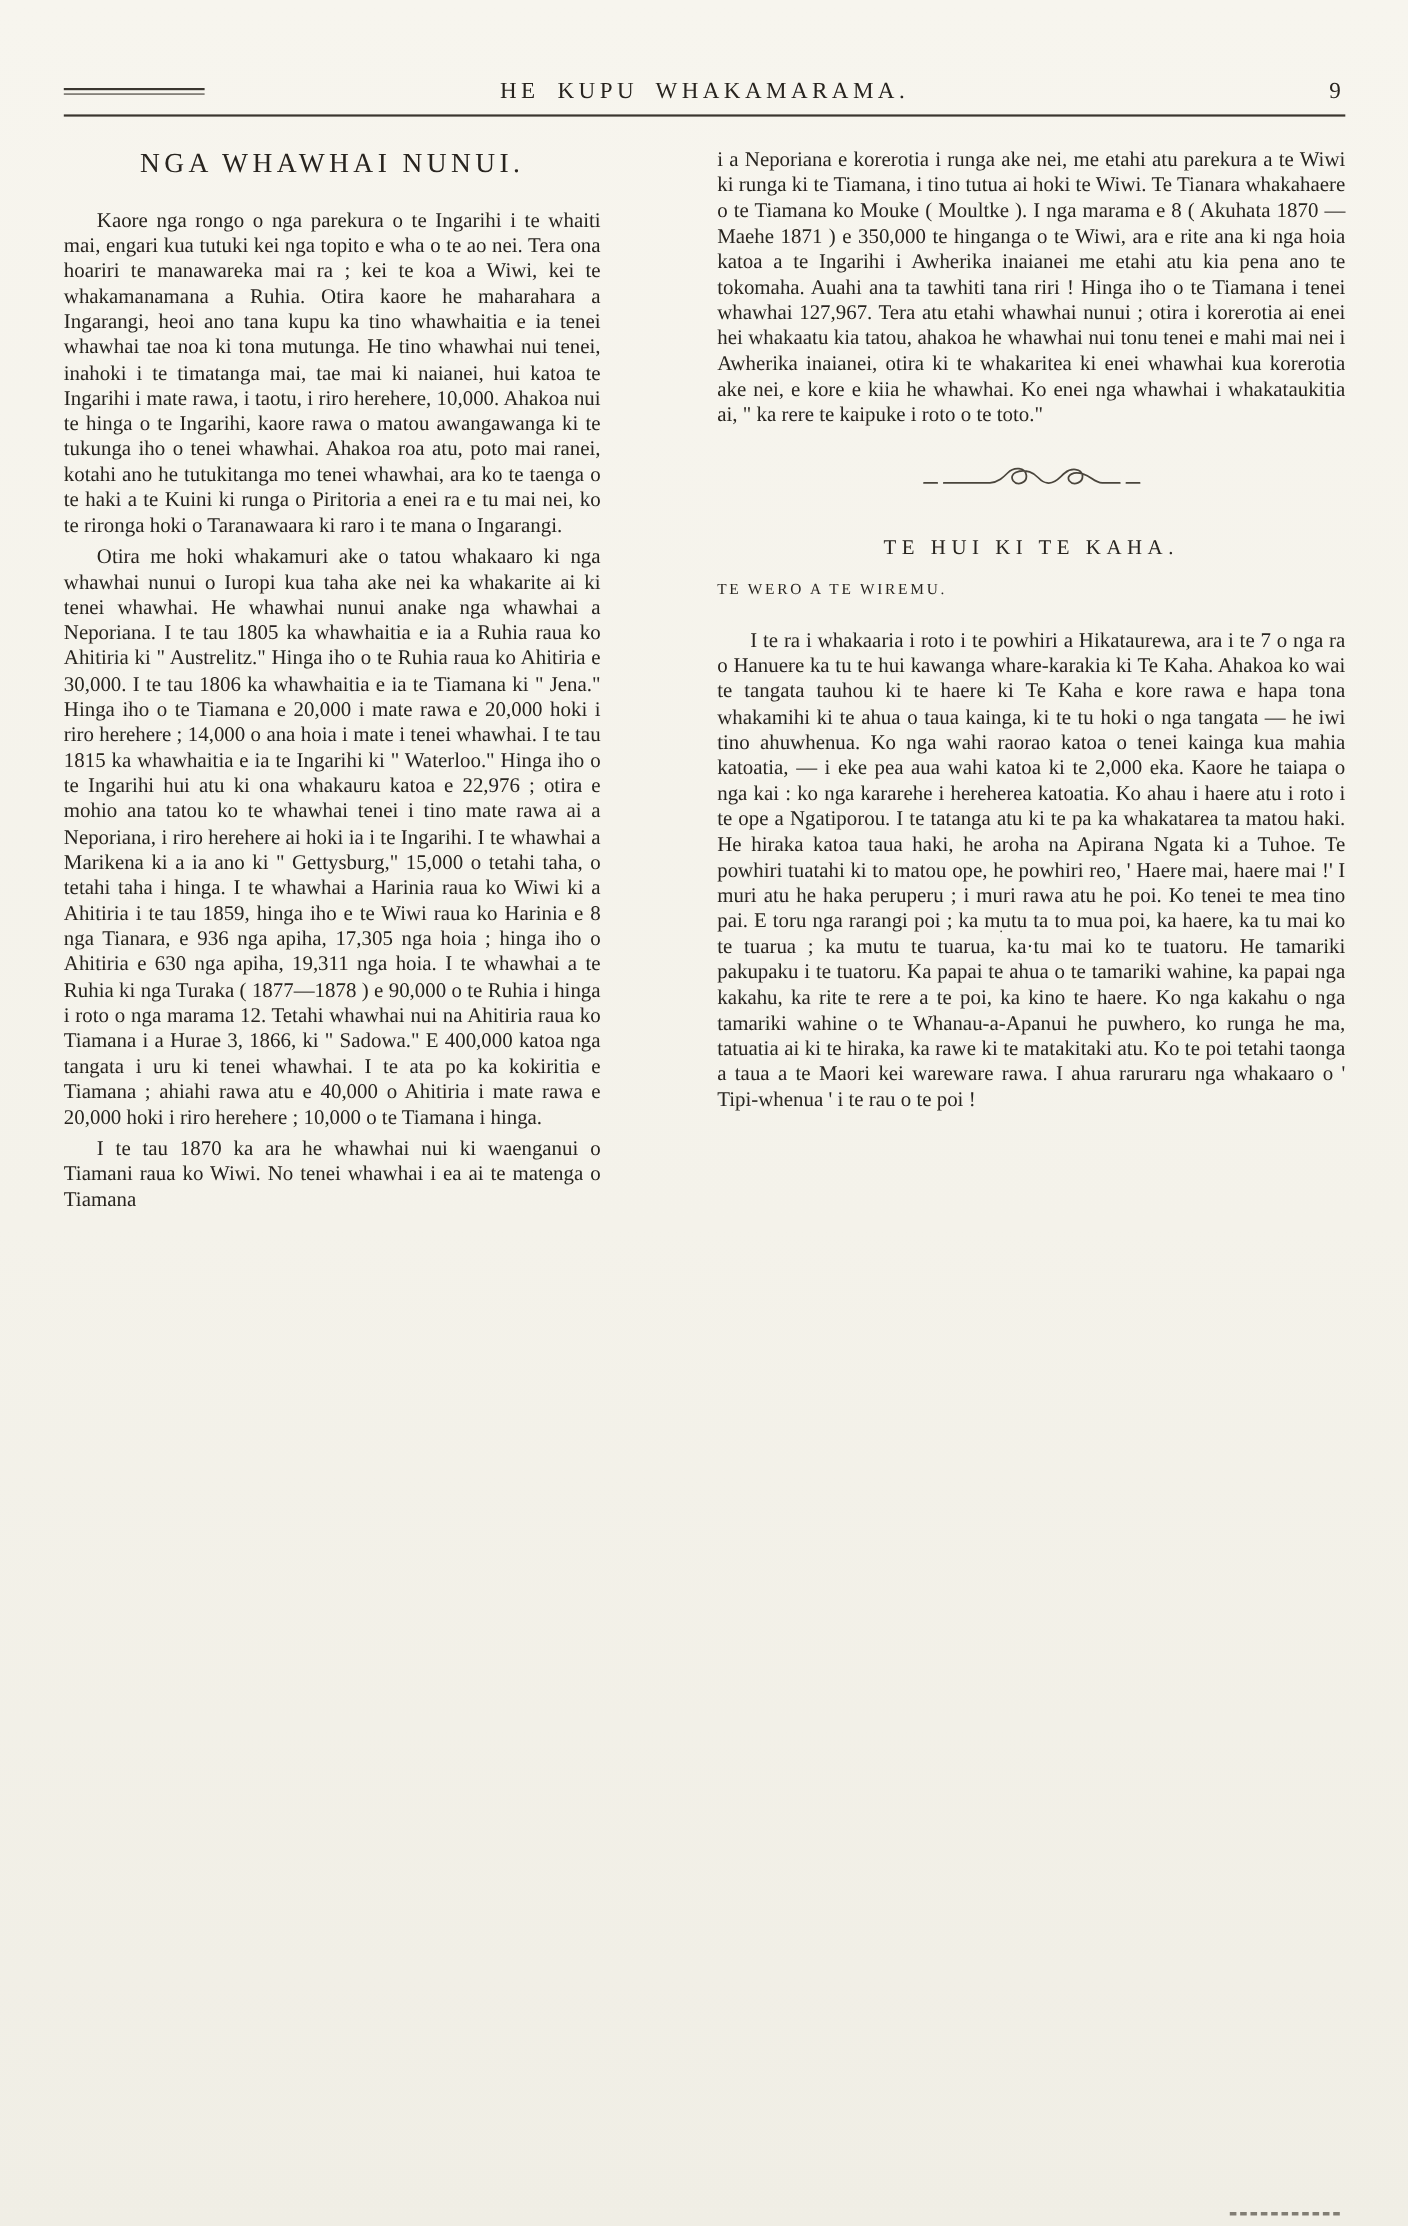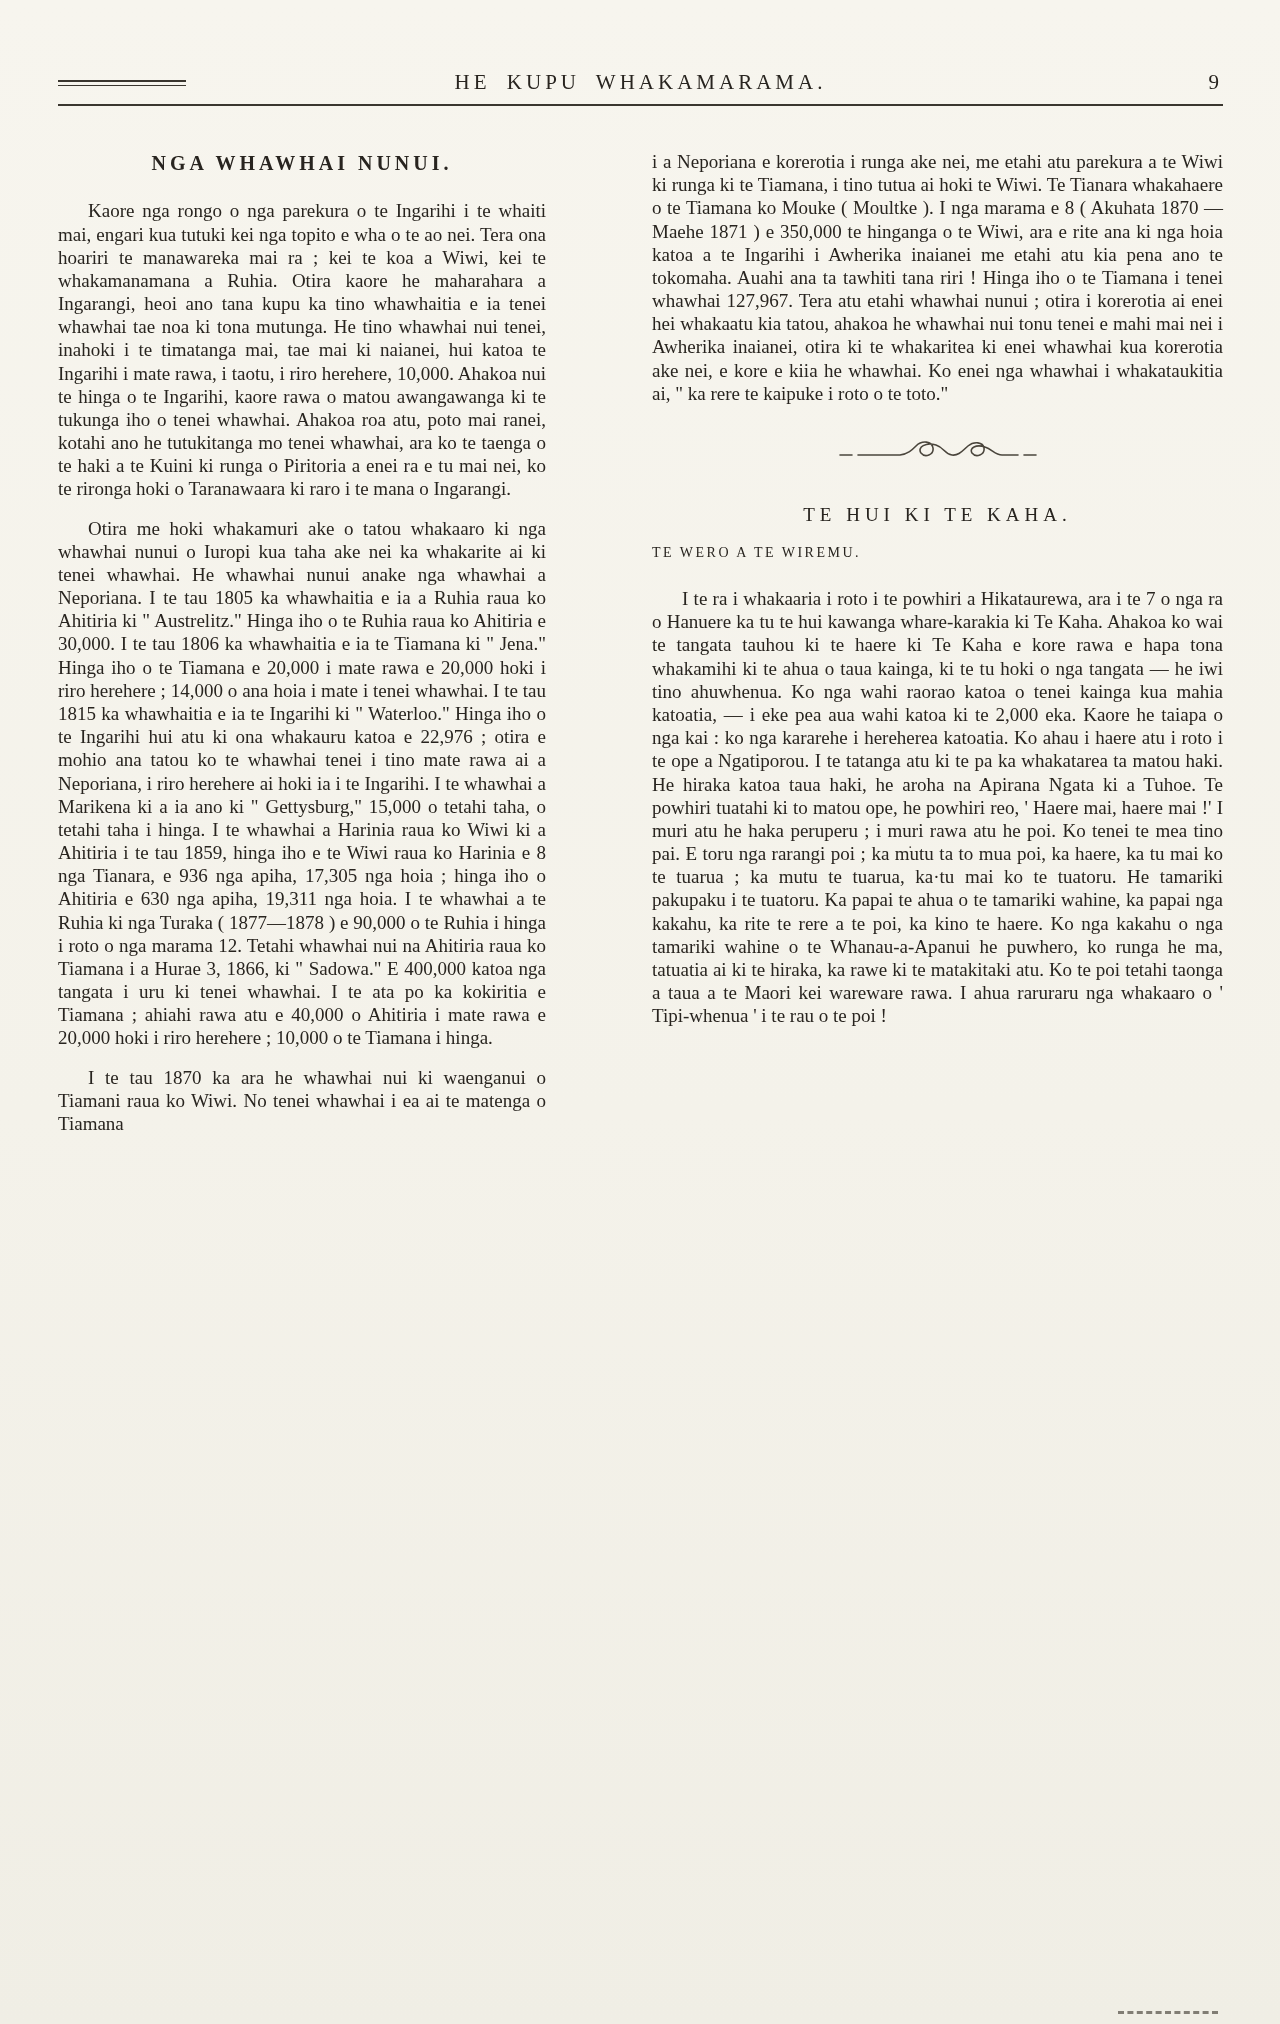--- a/index.html
+++ b/index.html
@@ -60,36 +60,36 @@
     margin-top: 28px;
   }
   .column {
     font-size: 19px;
     line-height: 1.22;
     text-align: justify;
   }
   .column.left  { width: 488px; margin-right: 106px; }
   .column.right { width: 571px; }
   .article-title {
-    font-size: 20px;
-    font-weight: 700;
+    font-size: 25px;
+    font-weight: 400;
     letter-spacing: 4px;
     text-align: center;
-    margin: 17px 0 24px;
+    margin: 0 0 24px;
     white-space: nowrap;
   }
   .article-subtitle {
     font-size: 14px;
     font-weight: 400;
     letter-spacing: 2.5px;
     text-align: left;
     margin: 0 0 26px;
   }
   p.para {
-    margin: 16px 0 5px;
+    margin: 0 0 5px;
     text-indent: 30px;
   }
   p.para.no-indent { text-indent: 0; }
   
   .ornament {
     text-align: center;
     margin: 34px 0 8px;
     line-height: 0;
   }
   .ornament svg { display: inline-block; }

